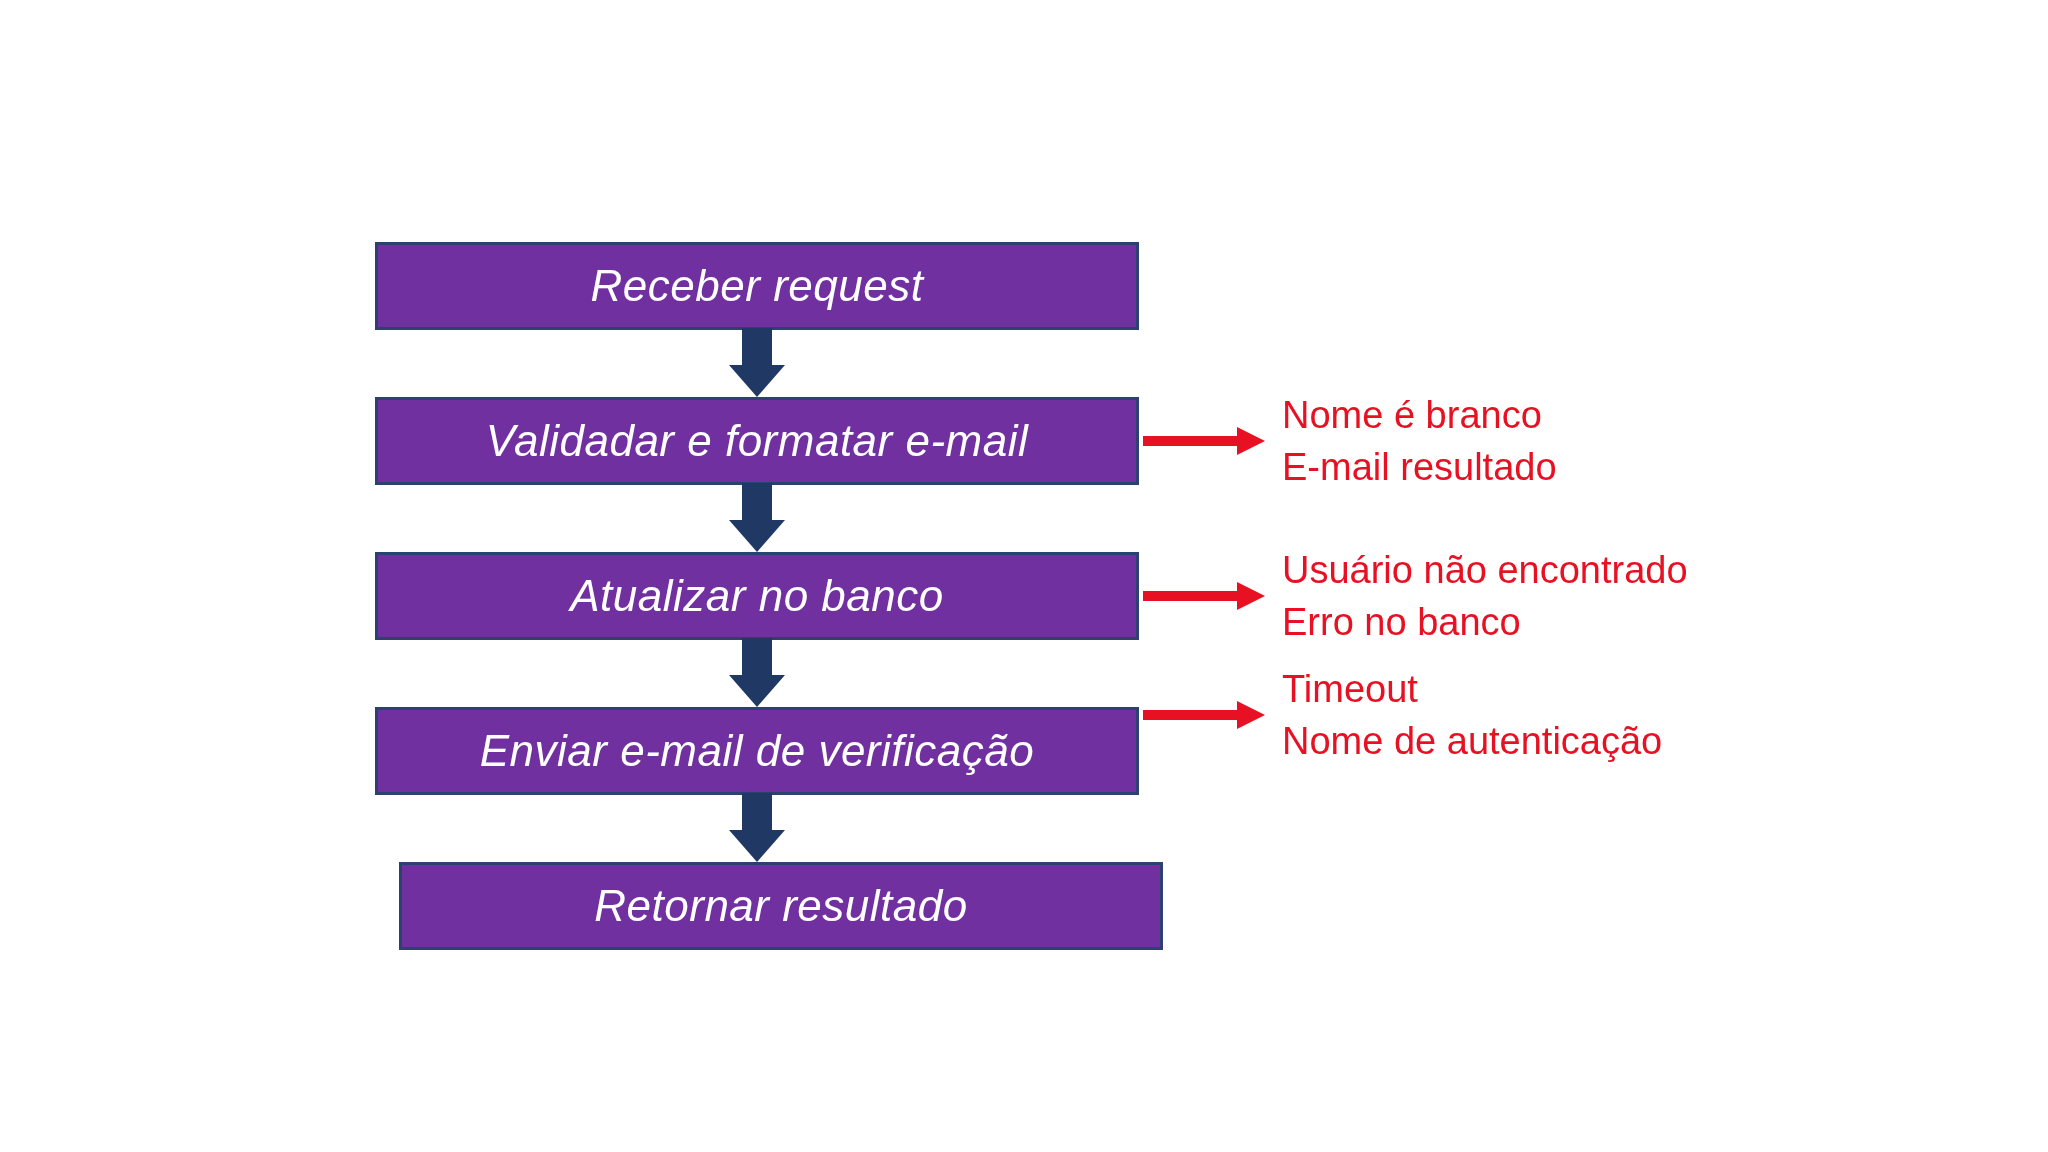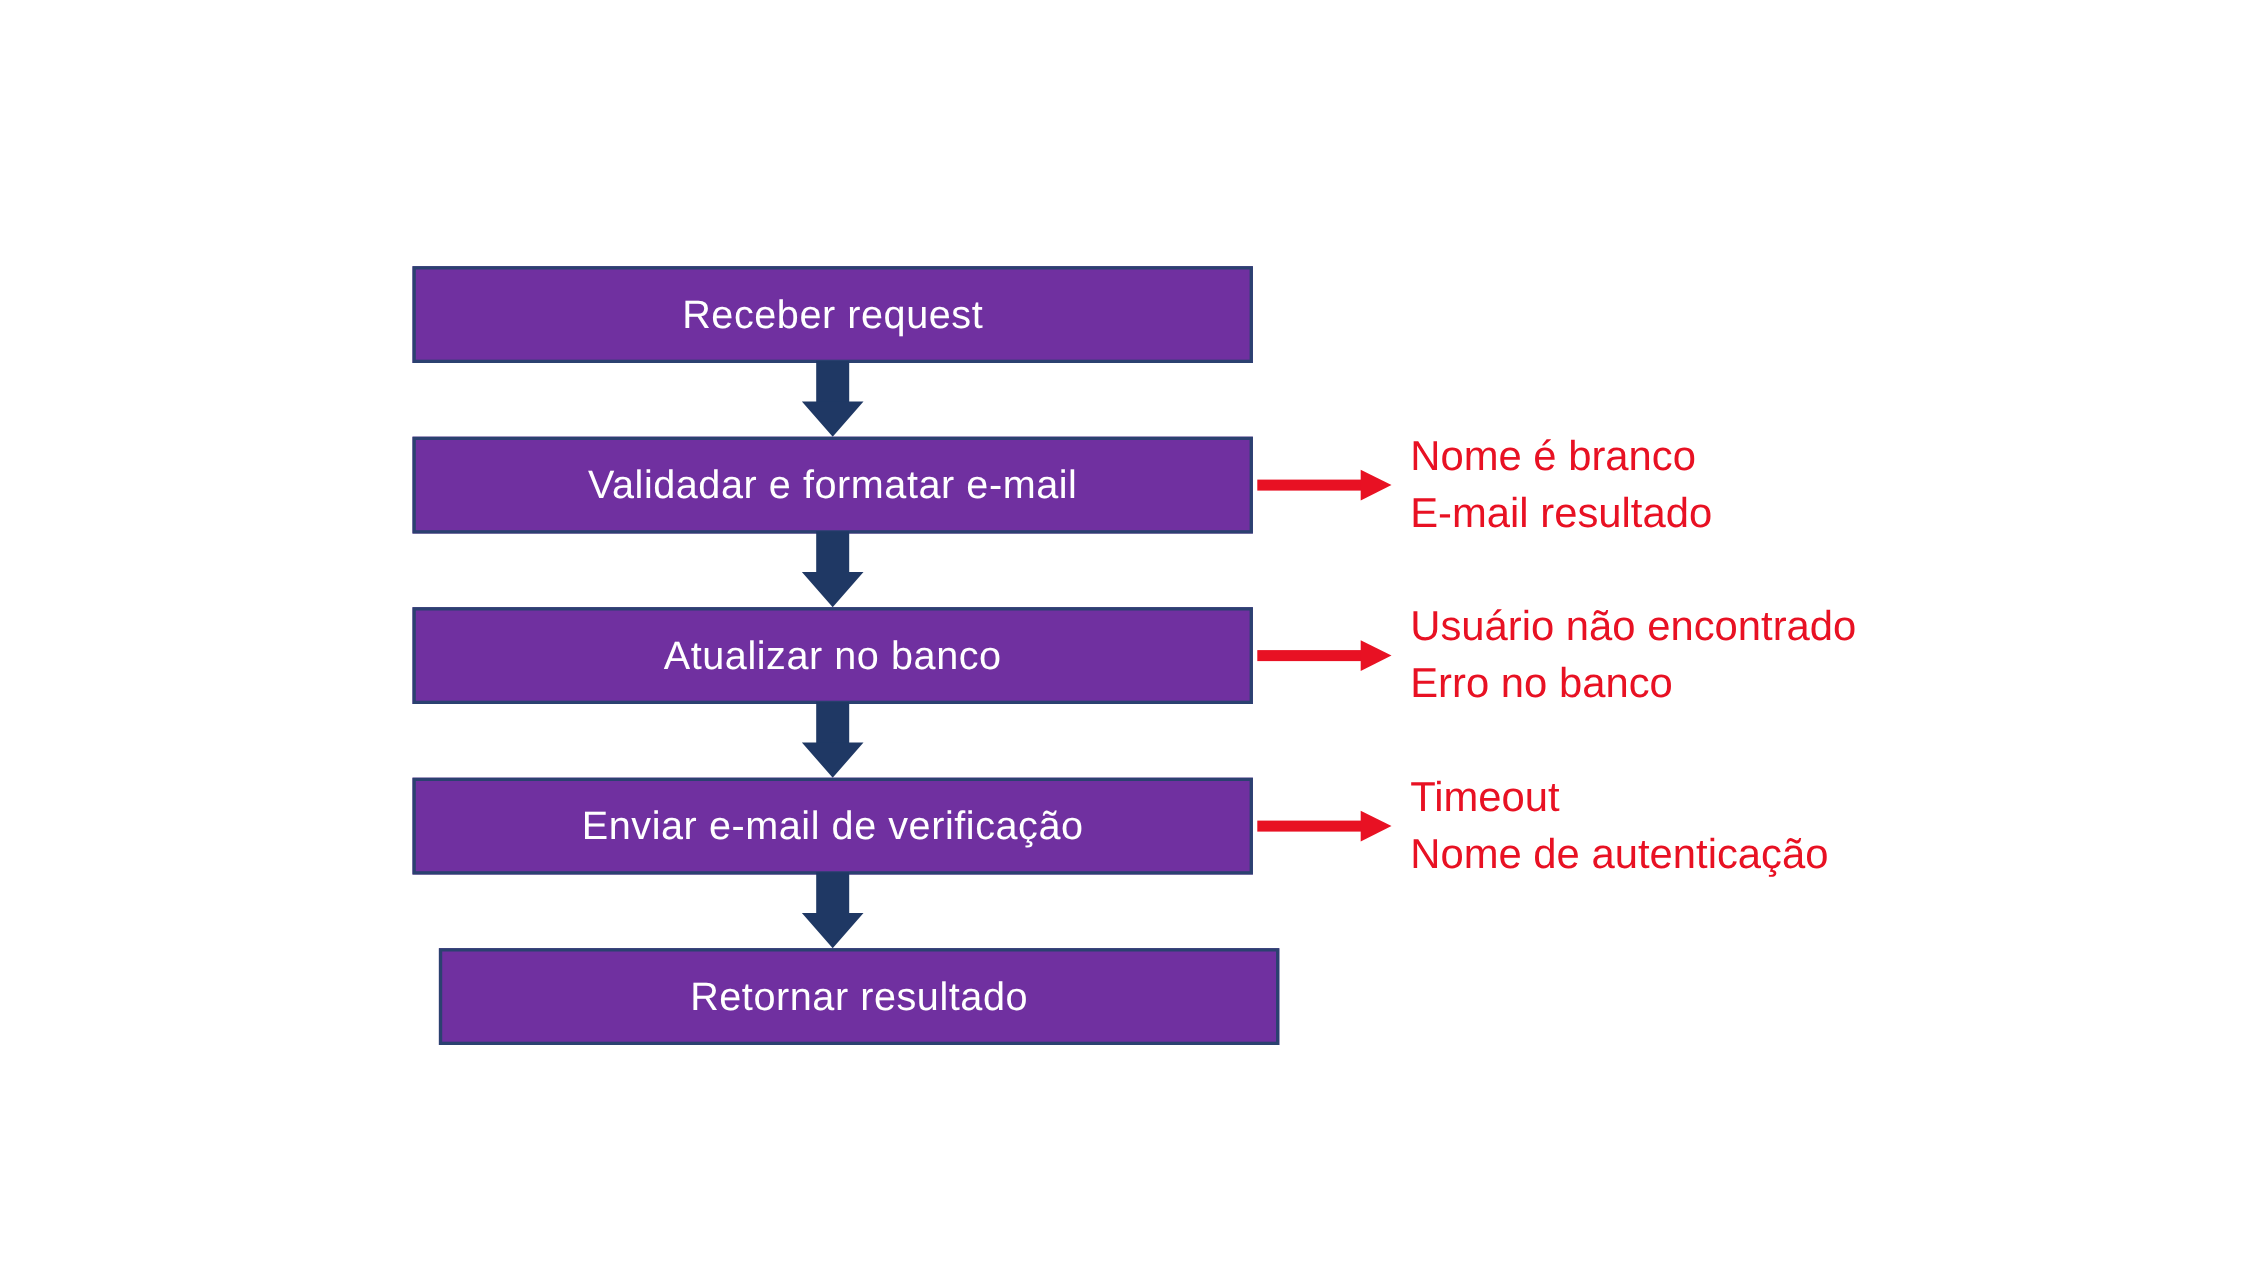--- a/index.html
+++ b/index.html
@@ -32,23 +32,24 @@
     align-items: center;
     justify-content: center;
   }
   .box-0 { top: 242px; }
   .box-1 { top: 397px; }
   .box-2 { top: 552px; }
   .box-3 { top: 707px; }
   .box-4 { top: 862px; margin-left: 24px; }
   .box-label {
     color: var(--box-text, #ffffff);
-    font-size: 36px;
+    font-size: 44px;
     white-space: nowrap;
     letter-spacing: 0.5px;
+    font-style: italic;
   }
   
   .down-arrow {
     position: absolute;
     left: 727px;
     width: 60px;
     height: 67px;
   }
   .arrow-0 { top: 330px; }
   .arrow-1 { top: 485px; }
@@ -74,21 +75,21 @@
   }
   
   .error-row {
     position: absolute;
     left: 1143px;
     width: 780px;
     height: 114px;
   }
   .err-0 { top: 384px; }
   .err-1 { top: 539px; }
-  .err-2 { top: 694px; }
+  .err-2 { top: 658px; }
   .red-arrow {
     position: absolute;
     left: 0;
     top: 0;
     width: 122px;
     height: 114px;
   }
   .red-arrow .red-shaft {
     position: absolute;
     left: 0;

